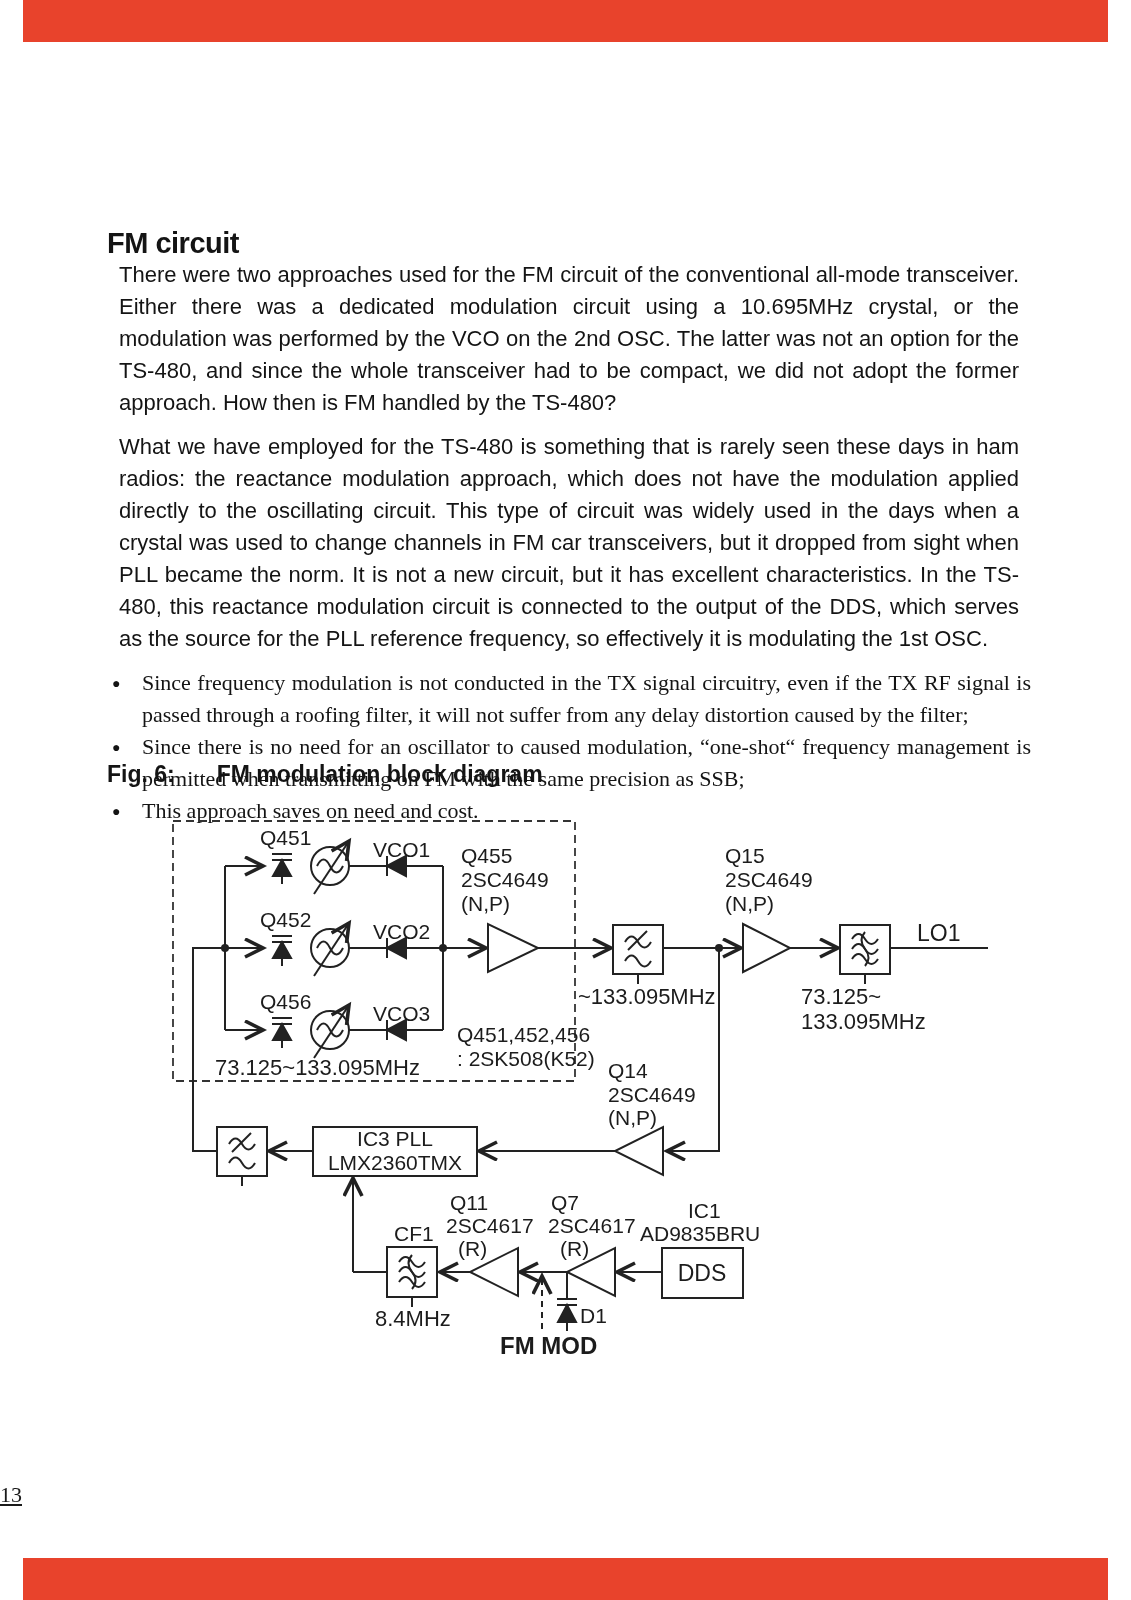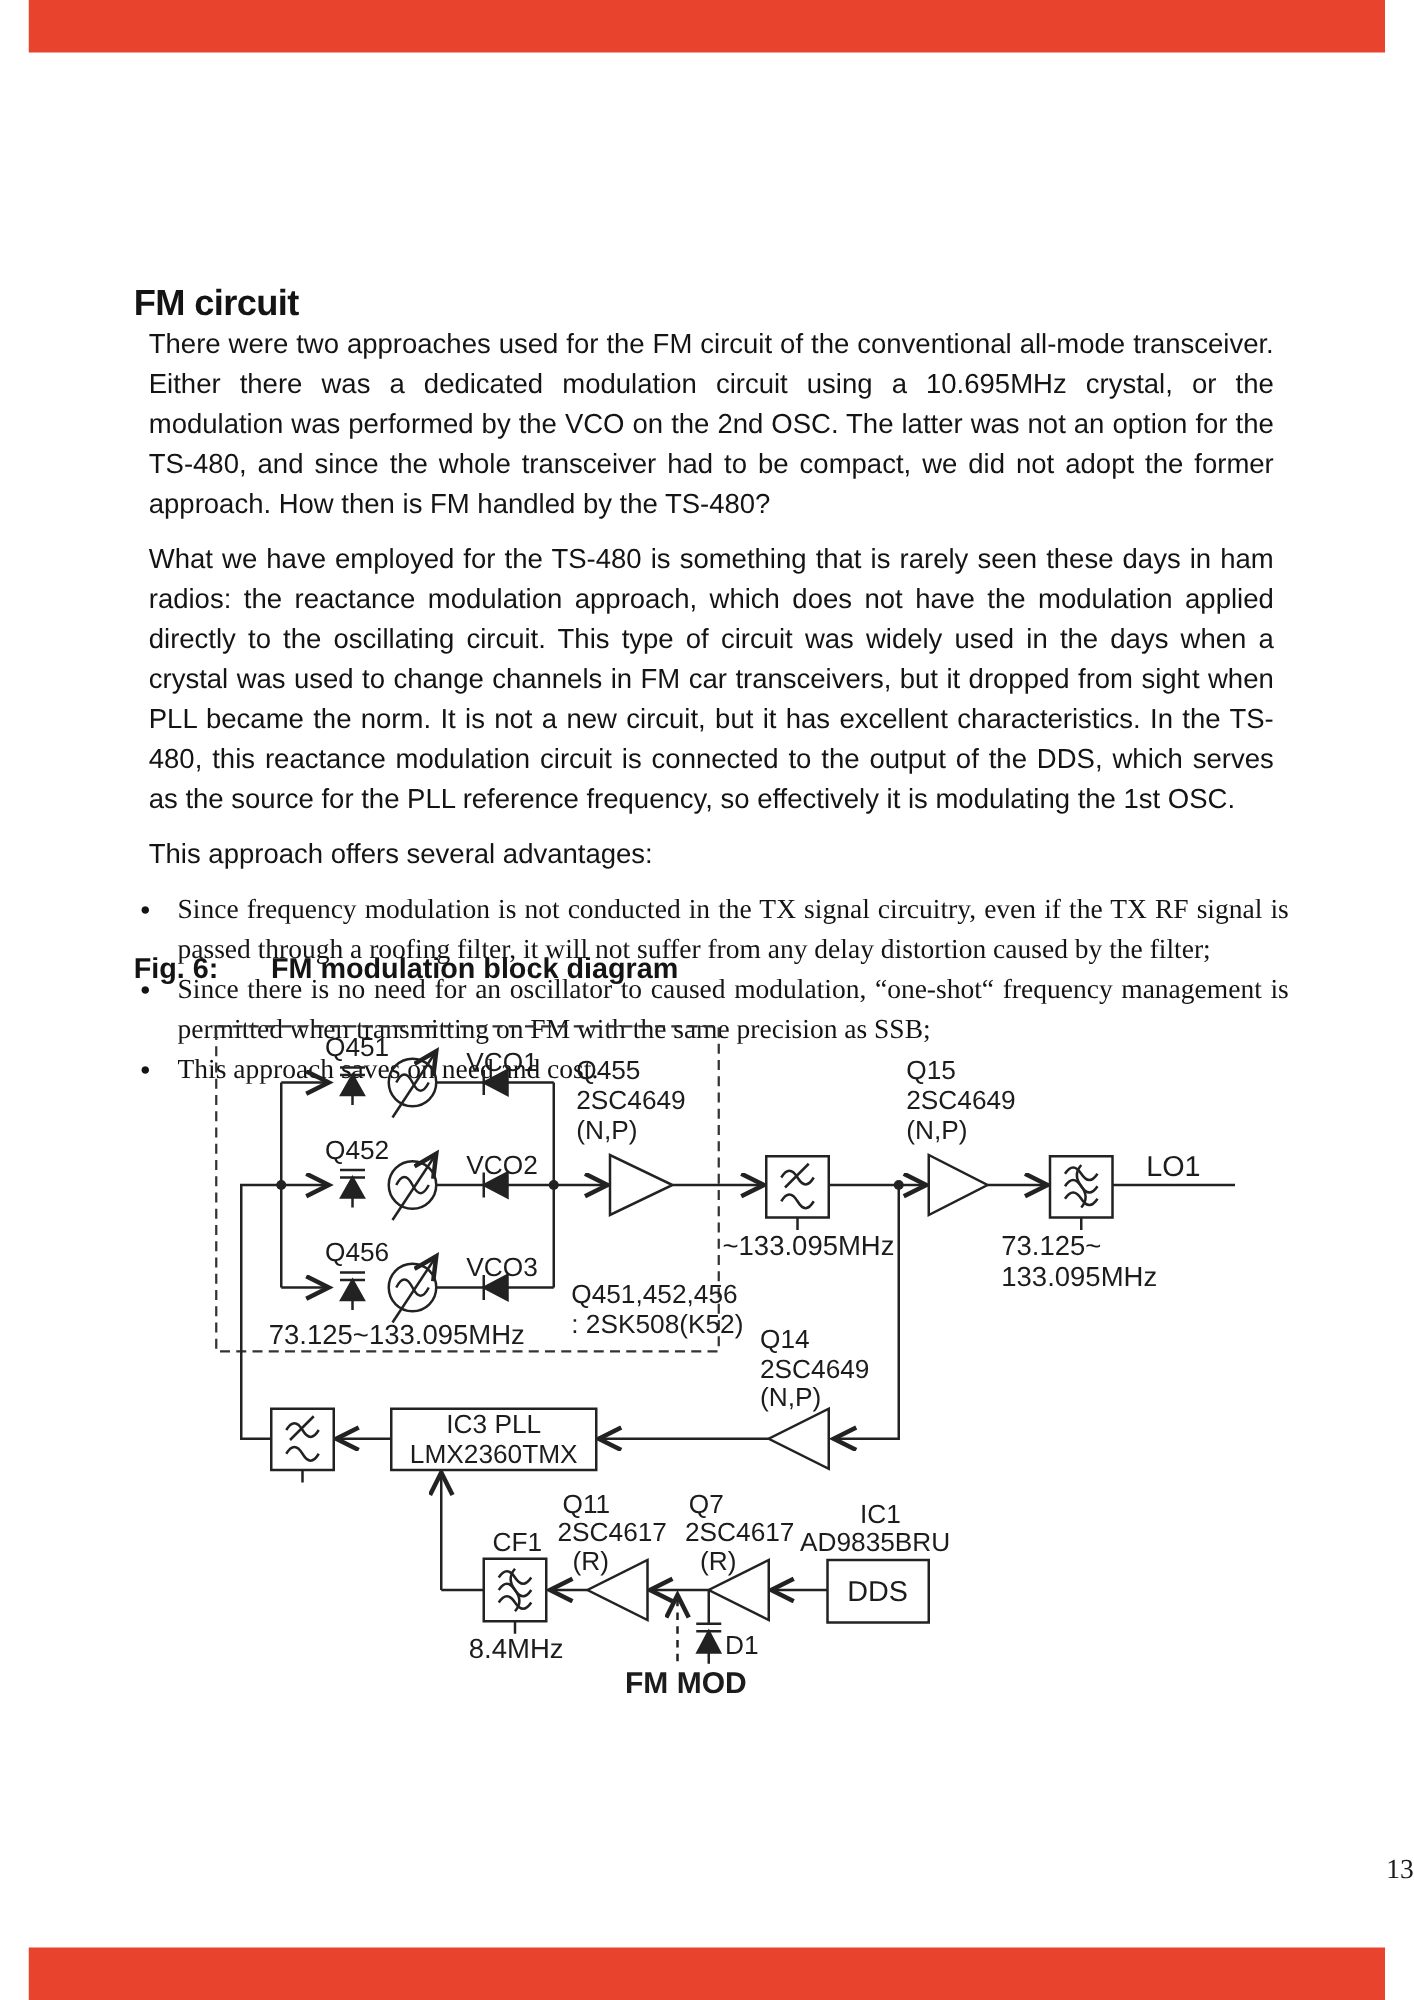--- a/index.html
+++ b/index.html
@@ -12,42 +12,41 @@
   .bodytext{position:absolute;left:107px;top:247px;width:924px;font-size:22px;line-height:32px;
             text-align:justify;}
   .bodytext p{margin:12px;}
   .blist{margin:0;padding:0;list-style:none;}
   .blist .li{display:flex;}
   .blist .marker{width:30px;flex:0 0 30px;font-size:14px;line-height:32px;padding-left:5px;}
   .blist .btext{flex:1;text-align:justify;font-family:Liberation Serif, serif;}
   .figcap{position:absolute;left:107px;top:761px;font-size:23px;font-weight:bold;display:flex;}
   .figcap .figtitle{margin-left:42px;}
   .diagram{position:absolute;left:130px;top:793px;}
-  .pagenum{position:absolute;left:0;top:1482px;width:1131px;text-align:right;
-           font-family:"Liberation Serif",serif;font-size:22px;color:#1a1a1a;}
+  .pagenum{position:absolute;left:0;top:1482px;width:1131px;text-align:left;
+           font-family:"Liberation Serif",serif;font-size:22px;color:#1a1a1a;text-decoration:underline;}
   svg text{font-family:"Liberation Sans",sans-serif;fill:#1c1c1c;font-size:21px;}
   svg .lg{font-size:22px;}
   svg .xl{font-size:23px;}
   svg .bold{font-weight:bold;font-size:24px;}
   svg .mid{text-anchor:middle;}
 </style>
 </head>
 <body>
 
 <div class="page">
 
   <div class="bar top"></div>
   <div class="bar bottom"></div>
 
   <h1 class="heading">FM circuit</h1>
 
   <div class="bodytext">
     <p>There were two approaches used for the FM circuit of the conventional all-mode transceiver. Either there was a dedicated modulation circuit using a 10.695MHz crystal, or the modulation was performed by the VCO on the 2nd OSC. The latter was not an option for the TS-480, and since the whole transceiver had to be compact, we did not adopt the former approach. How then is FM handled by the TS-480?</p>
     <p>What we have employed for the TS-480 is something that is rarely seen these days in ham radios: the reactance modulation approach, which does not have the modulation applied directly to the oscillating circuit. This type of circuit was widely used in the days when a crystal was used to change channels in FM car transceivers, but it dropped from sight when PLL became the norm. It is not a new circuit, but it has excellent characteristics. In the TS-480, this reactance modulation circuit is connected to the output of the DDS, which serves as the source for the PLL reference frequency, so effectively it is modulating the 1st OSC.</p>
-    <p>This approach offers several advantages:</p>
     <div class="blist">
       <div class="li">
         <span class="marker">●</span>
         <span class="btext">Since frequency modulation is not conducted in the TX signal circuitry, even if the TX RF signal is passed through a roofing filter, it will not suffer from any delay distortion caused by the filter;</span>
       </div>
       <div class="li">
         <span class="marker">●</span>
         <span class="btext">Since there is no need for an oscillator to caused modulation, “one-shot“ frequency management is permitted when transmitting on FM with the same precision as SSB;</span>
       </div>
       <div class="li">

